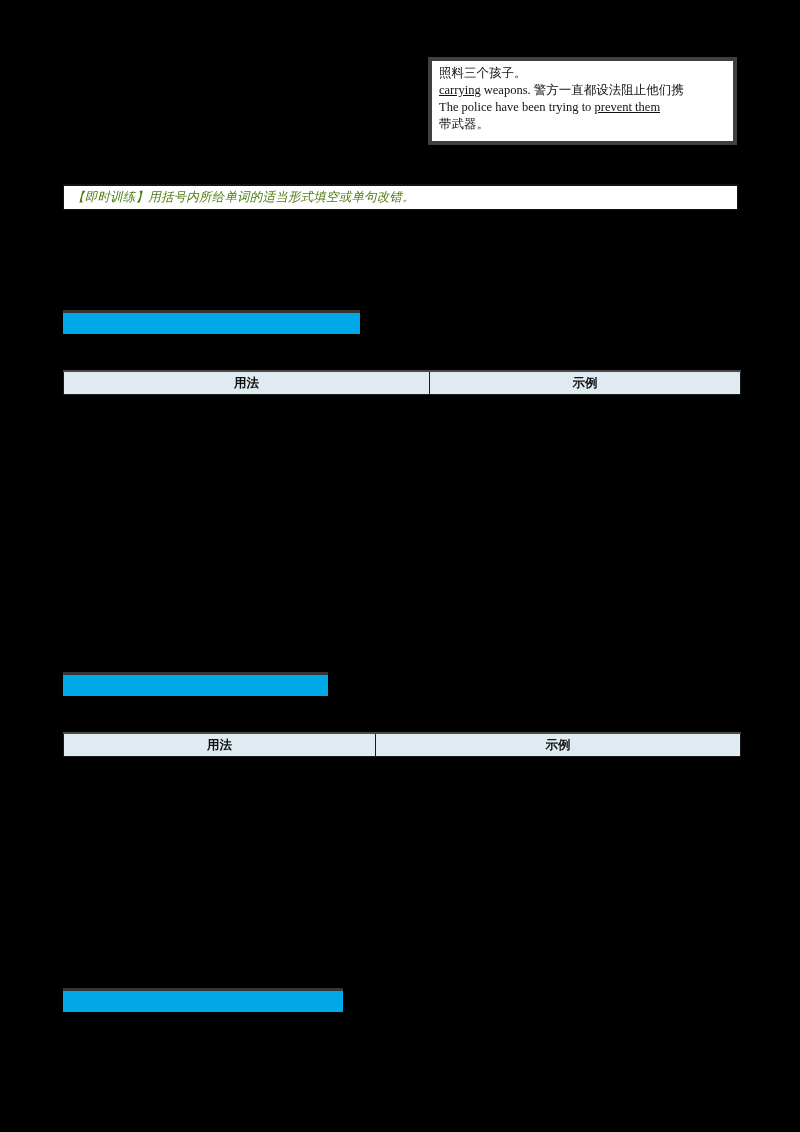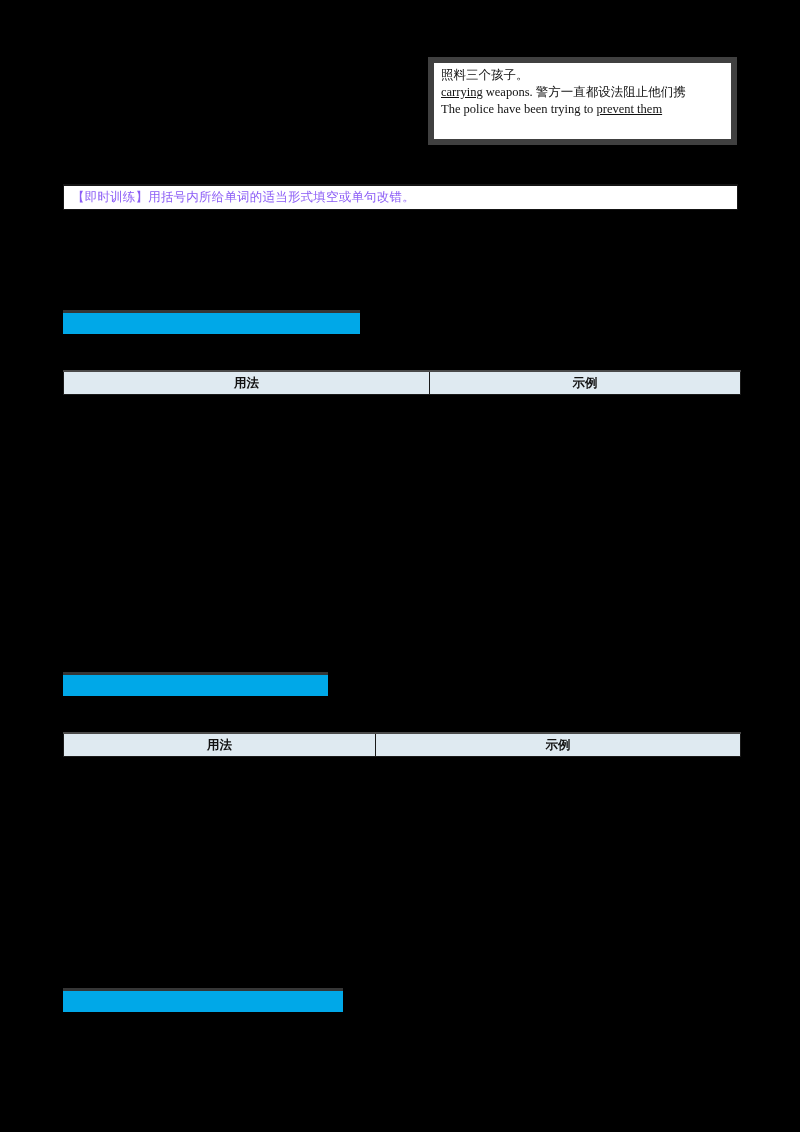--- a/index.html
+++ b/index.html
@@ -21,21 +21,21 @@
   }
 
   
   .example-box {
     position: absolute;
     left: 428px;
     top: 57px;
     width: 309px;
     height: 88px;
     background: #ffffff;
-    border: 6px solid #404040;
+    border: 4px solid #404040;
     box-sizing: border-box;
     padding: 4px 6px 3px 7px;
   }
   .example-box p {
     margin: 0;
     font-size: 12.5px;
     line-height: 17px;
     color: #111111;
     font-family: "Liberation Serif", "DejaVu Serif", serif;
   }
@@ -53,22 +53,23 @@
     background: #ffffff;
     border: 1px solid #151515;
     border-top-width: 2px;
     box-sizing: border-box;
     display: flex;
     align-items: center;
     padding-left: 8px;
   }
   .instruction-box span {
     font-size: 12.5px;
-    color: #8b5cf6;
+    color: #4d7c0f;
     letter-spacing: 0.2px;
+    font-style: italic;
   }
 
   
   .section-heading {
     position: absolute;
     background: #00a8e8;
     color: #00a8e8;
     font-size: 15px;
     font-weight: bold;
     line-height: 21px;
@@ -114,20 +115,21 @@
 </style>
 </head>
 <body>
 
 <div class="page">
 
   <div class="example-box">
     <p>照料三个孩子。</p>
     <p><span class="u-line">carrying</span><span> weapons.  警方一直都设法阻止他们携</span></p>
     <p><span>The police have been trying to </span><span class="u-line">prevent them</span></p>
+    <p>带武器。</p>
   </div>
 
   <div class="instruction-box">
     <span>【即时训练】用括号内所给单词的适当形式填空或单句改错。</span>
   </div>
 
   <div class="section-heading heading-1"></div>
 
   <table class="usage-table table-1">
     <thead>

